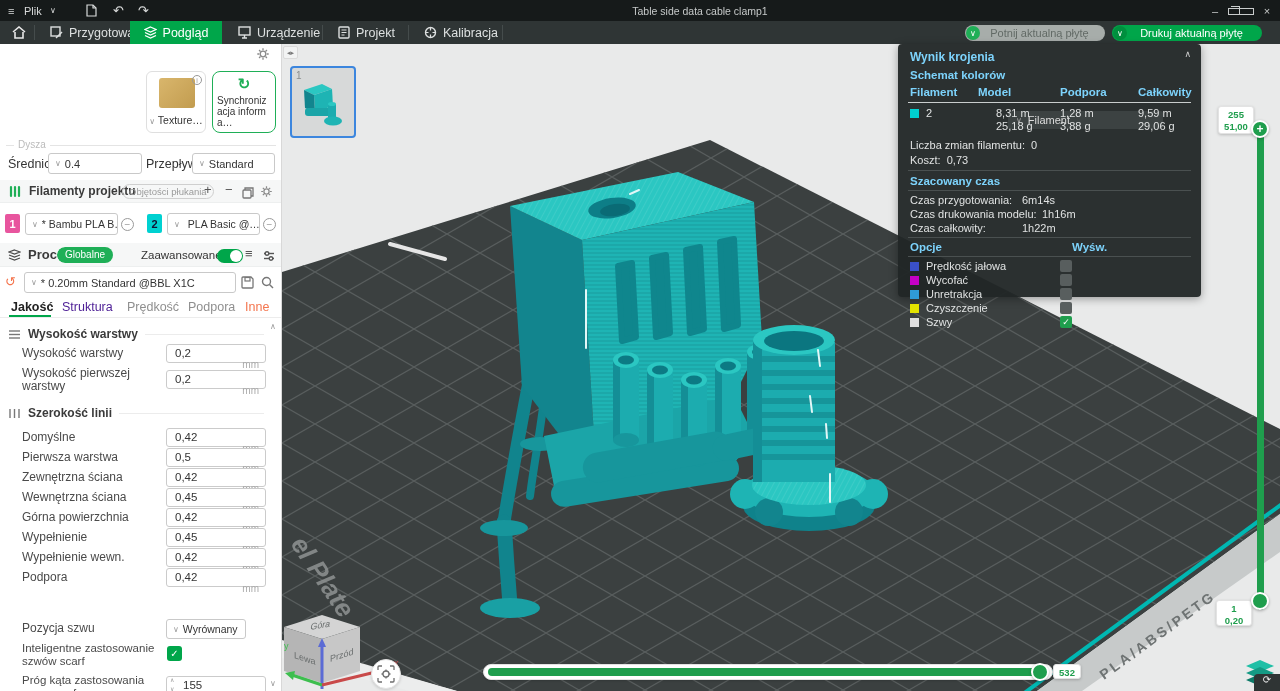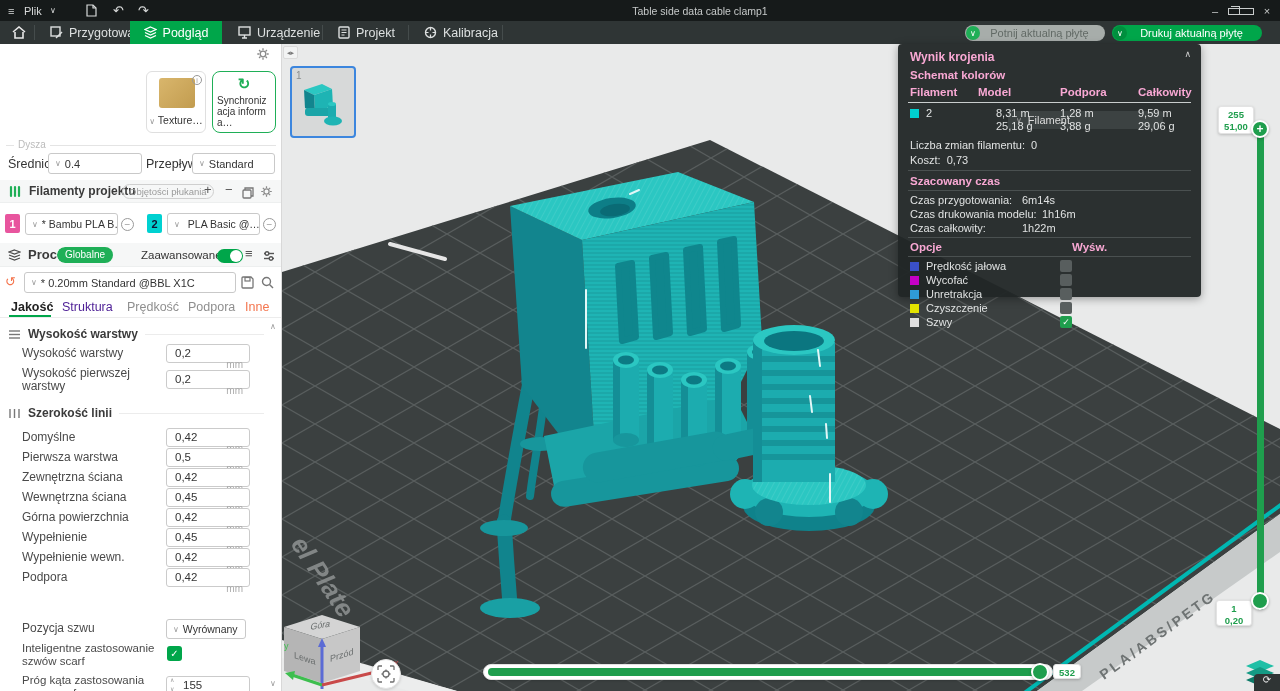--- a/index.html
+++ b/index.html
@@ -26,32 +26,32 @@
   .sechead .t { font-size:12.5px; font-weight:bold; color:#3A3A3A; }
   .card { position:absolute; border:1px solid #DFDFDF; border-radius:6px; background:#FFF; }
   .cardname { position:absolute; left:0; right:0; bottom:6px; text-align:center; font-size:11px; color:#333; white-space:nowrap; overflow:hidden; }
   .chev { color:#9A9A9A; font-size:8px; }
   .combo { position:absolute; border:1px solid #C9C9C9; border-radius:3px; background:#FFF; display:flex; align-items:center; gap:4px; padding:0 6px; font-size:11px; color:#333; white-space:nowrap; overflow:hidden; }
   .fieldlabel { font-size:12.5px; color:#333; position:absolute; }
   .badge { position:absolute; width:15px; height:19px; border-radius:2px; font-size:11px; font-weight:bold; display:flex; align-items:center; justify-content:center; }
   .remicon { position:absolute; width:13px; height:13px; border:1px solid #9A9A9A; border-radius:50%; color:#9A9A9A; font-size:10px; line-height:11px; text-align:center; }
   .minipill { border:1px solid #CFCFCF; border-radius:8px; color:#9B9B9B; font-size:9.5px; padding:1px 6px; position:absolute; white-space:nowrap; }
   .ptab { position:absolute; top:300px; font-size:12.5px; color:#8F8F8F; }
-  .input { position:absolute; width:84px; height:19px; border:1px solid #CBCBCB; border-radius:3px; background:#FFF; font-size:11.5px; color:#333; }
+  .input { position:absolute; width:100px; height:19px; border:1px solid #CBCBCB; border-radius:3px; background:#FFF; font-size:11.5px; color:#333; }
   .input .v { position:absolute; left:8px; top:2px; }
   .input .u { position:absolute; right:6px; top:14px; font-size:10px; color:#ABABAB; }
   .slabel { position:absolute; left:22px; font-size:12px; color:#4A4A4A; line-height:13px; }
   .shead { position:absolute; left:8px; display:flex; align-items:center; gap:7px; width:256px; }
   .shead .t { font-size:12px; font-weight:bold; color:#3A3A3A; white-space:nowrap; }
   .shead .ln { flex:1; height:1px; background:#ECECEC; }
   .checkbox { position:absolute; width:15px; height:15px; border-radius:3px; color:#FFF; font-size:10px; text-align:center; line-height:15px; }
   
   #resultpanel { position:absolute; left:898px; top:44px; width:303px; height:253px; background:rgba(33,38,38,0.95); border-radius:4px; color:#E4E6E6; font-size:11px; box-shadow:0 2px 8px rgba(0,0,0,0.35); z-index:30; }
   #resultpanel .r { position:absolute; left:12px; right:10px; }
-  #resultpanel .bold { font-weight:bold; font-size:11.5px; color:#f9a8d4; }
+  #resultpanel .bold { font-weight:bold; font-size:11.5px; color:#7dd3fc; }
   #resultpanel .dim { color:#E0E2E2; }
   #resultpanel .hr { position:absolute; left:10px; right:10px; height:1px; background:#4A5050; }
   .swatch { display:inline-block; width:9px; height:9px; margin-right:7px; vertical-align:-1px; }
   .optbox { position:absolute; left:162px; width:12px; height:12px; background:#585E5E; border-radius:2px; font-size:9px; color:#FFF; text-align:center; line-height:12px; }
   
   #collapsebtn { position:absolute; left:283px; top:46px; width:15px; height:13px; background:#F2F3F3; border:1px solid #DADADA; border-radius:2px; color:#777; font-size:7px; text-align:center; line-height:11px; z-index:20; }
   #thumb { position:absolute; left:290px; top:66px; width:66px; height:72px; background:#D7D9D9; border:2px solid #3C86DE; border-radius:4px; z-index:20; }
   #thumb .num { position:absolute; left:4px; top:2px; font-size:10px; color:#8A8D8D; }
   .tooltip { position:absolute; background:#FFF; border:1px solid #E3E3E3; border-radius:3px; box-shadow:0 1px 3px rgba(0,0,0,0.2); color:#1F9E4D; font-size:9.5px; font-weight:bold; text-align:center; line-height:12px; padding:2px 0; z-index:40; }
   .handle { position:absolute; width:18px; height:18px; border-radius:50%; border:2px solid #FFF; box-shadow:0 1px 3px rgba(0,0,0,0.3); color:#FFF; font-size:12px; font-weight:bold; text-align:center; line-height:14px; z-index:41; }

